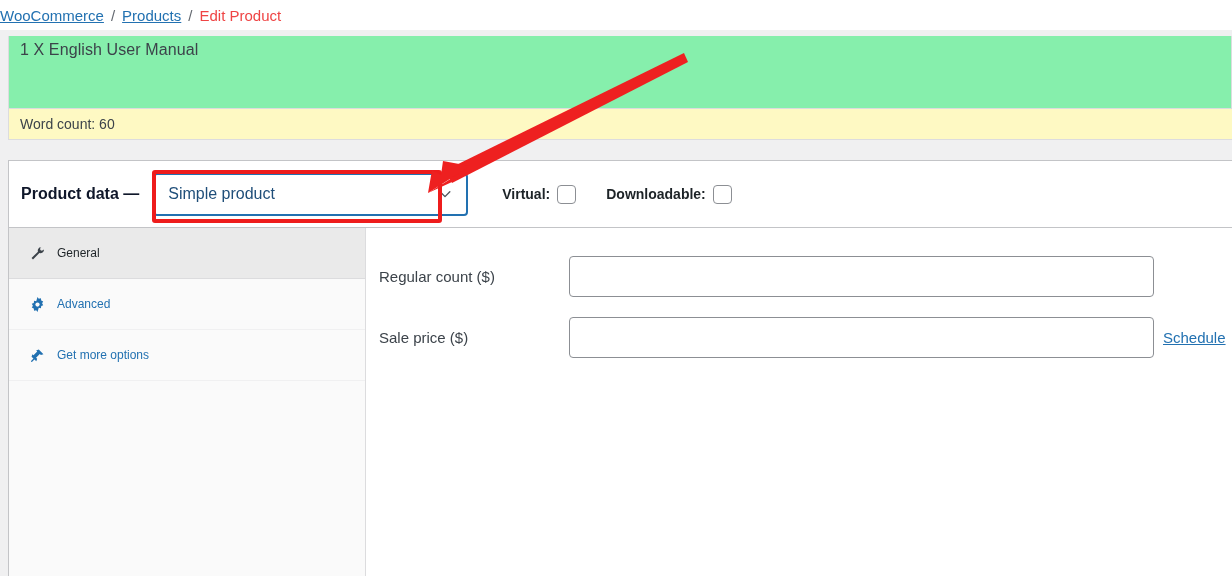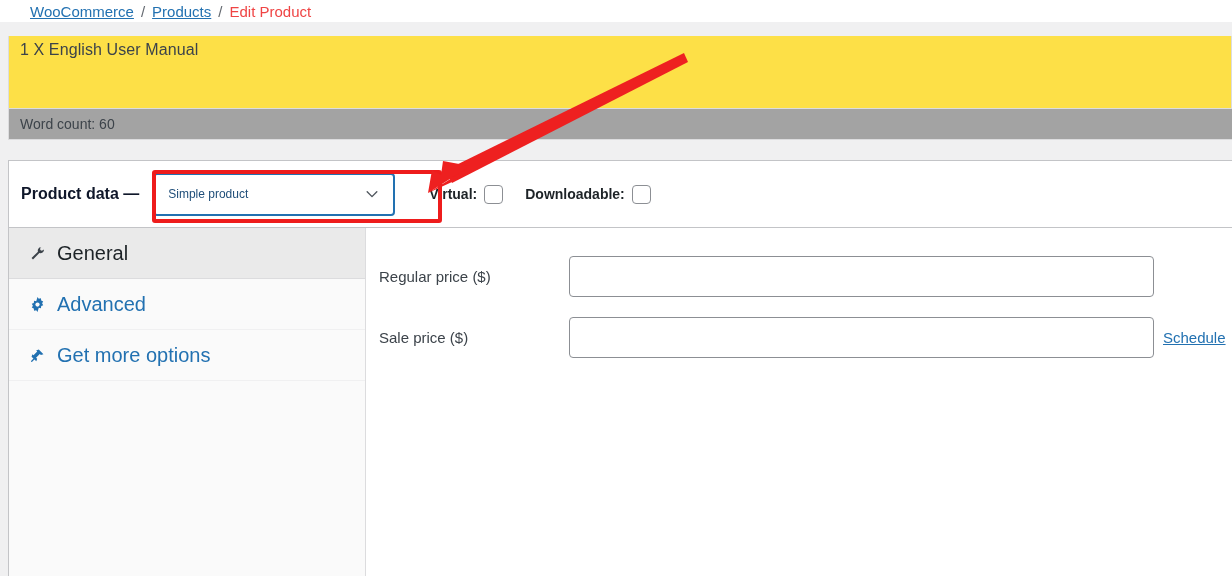--- a/index.html
+++ b/index.html
@@ -11,25 +11,24 @@
     font-family: "Liberation Sans", sans-serif;
     overflow: hidden;
     position: relative;
     -webkit-font-smoothing: antialiased;
   }
 
   
   .breadcrumb-bar {
     position: absolute;
     left: 0; top: 0;
-    width: 1232px; height: 22px;
+    width: 1232px; height: 30px;
     background: #ffffff;
     display: flex;
     align-items: center;
-    padding-left: 30px;
     font-size: 15px;
     color: #3c434a;
   }
   .bc-link {
     color: #2271b1;
     text-decoration: underline;
     cursor: pointer;
     white-space: nowrap;
   }
   .bc-sep {
@@ -40,39 +39,39 @@
   .bc-current {
     color: #ef4444;
     white-space: nowrap;
   }
 
   
   .editor-panel {
     position: absolute;
     left: 8px; top: 36px;
     width: 1224px; height: 72px;
-    background: #fde047;
+    background: #86efac;
     border-left: 1px solid #dcdcde;
     border-right: 1px solid #dcdcde;
     overflow: hidden;
   }
   .editor-line {
     position: absolute;
     left: 11px; top: 5px;
     font-size: 16px;
     color: #3c434a;
     letter-spacing: 0.1px;
     white-space: nowrap;
   }
 
   .word-count-bar {
     position: absolute;
     left: 8px; top: 108px;
     width: 1224px; height: 32px;
-    background: #a3a3a3;
+    background: #fef9c3;
     border: 1px solid #dcdcde;
     border-right: none;
     display: flex;
     align-items: center;
     padding-left: 11px;
     font-size: 14px;
     color: #3c434a;
   }
 
   
@@ -97,48 +96,48 @@
   .metabox-title {
     font-size: 16px;
     font-weight: bold;
     color: #0f172a;
     white-space: nowrap;
     margin-right: 14px;
   }
 
   .type-select {
     position: relative;
-    width: 242px;
+    width: 315px;
     height: 43px;
     background: #ffffff;
     border: 2px solid #2271b1;
     border-radius: 4px;
     display: flex;
     align-items: center;
     padding-left: 13px;
-    font-size: 12px;
+    font-size: 16px;
     color: #1f4e79;
     cursor: pointer;
     z-index: 3;
   }
   .type-select .chev {
     position: absolute;
     right: 14px; top: 50%;
     transform: translateY(-50%);
     width: 14px; height: 14px;
     color: #50575e;
   }
 
   .type-select-label { white-space: nowrap; }
 
   .check-group {
     display: flex;
     align-items: flex-start;
     margin-left: 34px;
-    gap: 22px;
+    gap: 30px;
   }
   .check-item {
     display: flex;
     align-items: center;
     font-size: 14px;
     font-weight: bold;
     color: #1d2327;
     white-space: nowrap;
     cursor: pointer;
   }
@@ -161,21 +160,21 @@
     width: 357px;
     flex: none;
     background: #fafafa;
     border-right: 1px solid #dcdcde;
   }
   .tab {
     height: 51px;
     display: flex;
     align-items: center;
     padding-left: 19px;
-    font-size: 20px;
+    font-size: 12px;
     color: #2271b1;
     border-bottom: 1px solid #f0f0f1;
     cursor: pointer;
     white-space: nowrap;
   }
   .tab .tab-ico {
     width: 18px; height: 18px;
     margin-right: 11px;
     flex: none;
     display: flex;
@@ -329,21 +328,21 @@
           </svg>
         </span>
         <span class="tab-label">Get more options</span>
       </div>
 
     </div>
 
     <div class="panel">
 
       <div class="field-row">
-        <span class="field-label">Regular price ($)</span>
+        <span class="field-label">Regular count ($)</span>
         <input class="field-input" type="text" value="" style="">
       </div>
 
       <div class="field-row">
         <span class="field-label">Sale price ($)</span>
         <input class="field-input" type="text" value="" style="">
         <span class="schedule-link">Schedule</span>
       </div>
 
     </div>

